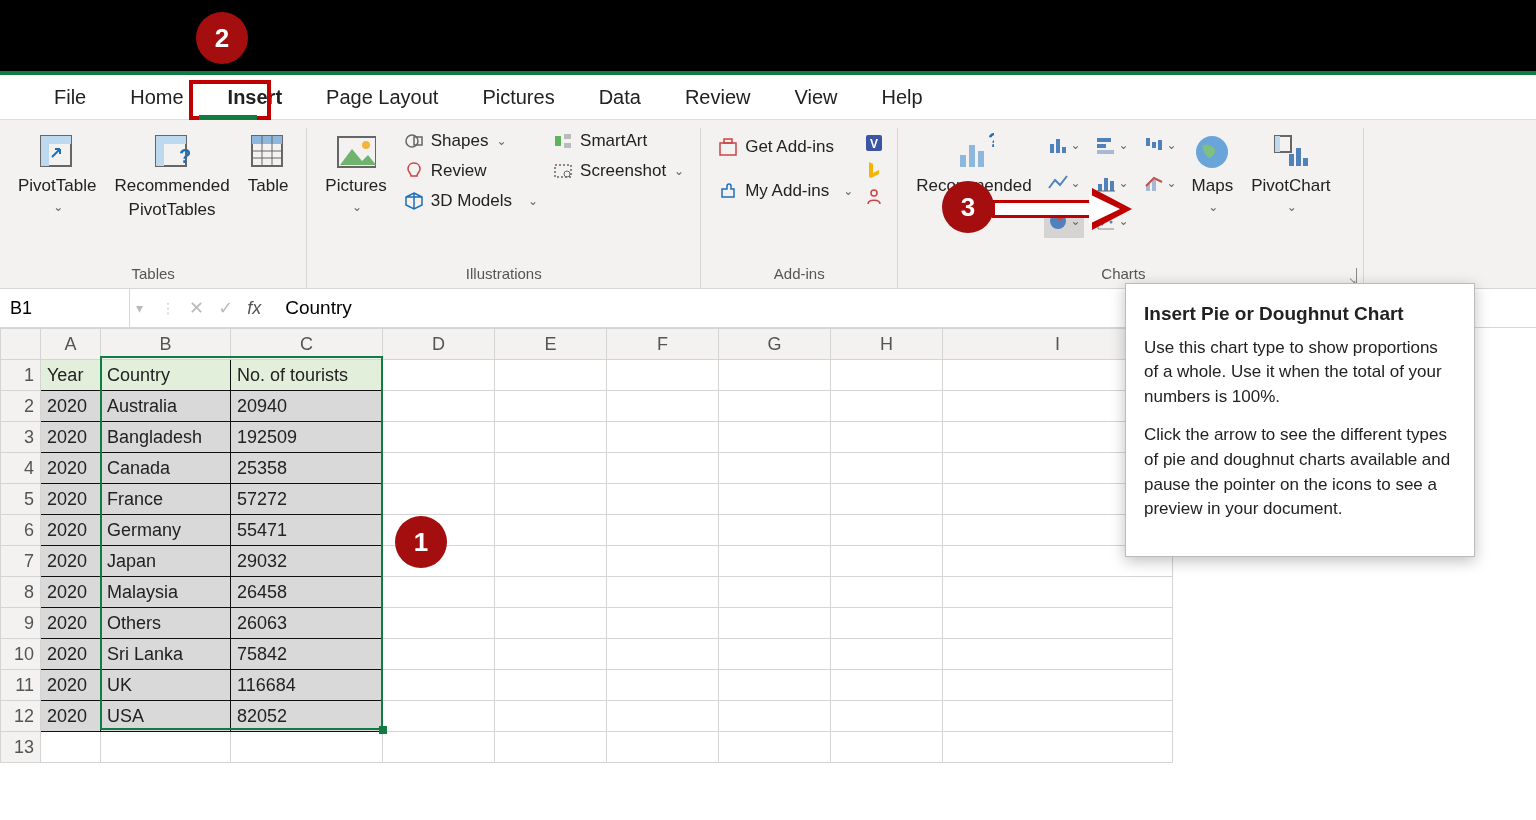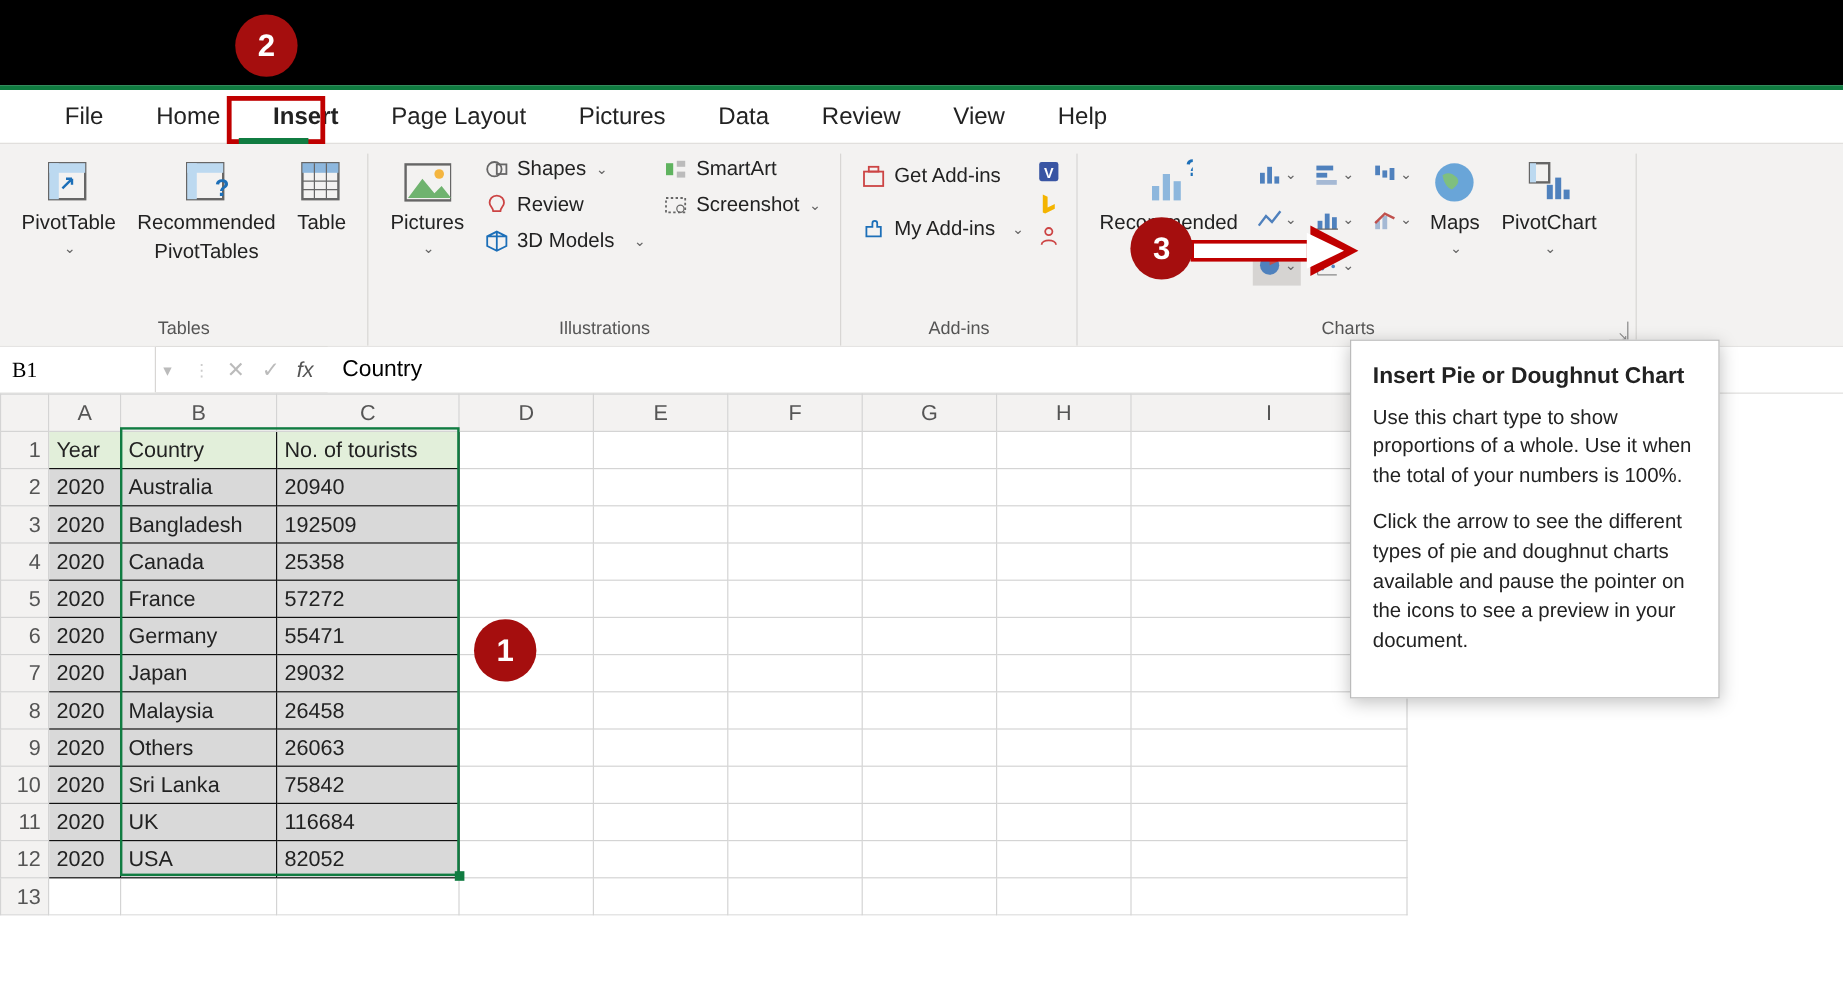--- a/index.html
+++ b/index.html
@@ -20,26 +20,26 @@
   .stack { display: flex; flex-direction: column; gap: 4px; justify-content: flex-start; }
   .small-btn { display: flex; align-items: center; gap: 6px; font-size: 17px; cursor: pointer; padding: 2px 4px; white-space: nowrap; }
   .small-btn .ico { width: 22px; height: 22px; display: flex; align-items: center; justify-content: center; }
   .caret { font-size: 12px; color: #666; margin-left: 2px; }
   .chart-mini-grid { display: grid; grid-template-columns: repeat(3, 40px); grid-template-rows: repeat(3, 34px); gap: 4px 8px; align-content: start; }
   .chart-mini { display:flex; align-items:center; justify-content:center; cursor:pointer; padding:1px 2px; }
   .chart-mini.hot { background: #d6d4d2; }
   .launcher { position: absolute; right: 6px; bottom: 4px; width: 16px; height: 16px; border: 1px solid #888; border-left: none; border-top: none; cursor: pointer; }
   .launcher::after { content: "↘"; font-size: 10px; position: absolute; right: -1px; bottom: -3px; color: #888; }
 
-  .tooltip { position: absolute; top: 163px; left: 1125px; width: 308px; background: #fff; border: 1px solid #bbb; box-shadow: 0 4px 14px rgba(0,0,0,.25); padding: 16px 18px 20px; font-size: 17px; line-height: 1.45; z-index: 50; }
+  .tooltip { position: absolute; top: 163px; left: 1125px; width: 350px; background: #fff; border: 1px solid #bbb; box-shadow: 0 4px 14px rgba(0,0,0,.25); padding: 16px 18px 20px; font-size: 17px; line-height: 1.45; z-index: 50; }
   .tooltip .tt-title { font-weight: 600; font-size: 19px; margin-bottom: 8px; }
   .tooltip p { margin-bottom: 14px; }
 
   .formula-row { display: flex; align-items: center; height: 40px; border-top: 1px solid #d8d6d4; border-bottom: 1px solid #d8d6d4; background:#fff; }
-  .namebox { width: 130px; height: 100%; padding: 0 10px; font-size: 18px; border-right: 1px solid #d8d6d4; outline: none; border-left:none; border-top:none; border-bottom:none;font-family:Liberation Serif, serif; }
+  .namebox { width: 130px; height: 100%; padding: 0 10px; font-size: 18px; border-right: 1px solid #d8d6d4; outline: none; border-left:none; border-top:none; border-bottom:none; }
   .fx-icons { display:flex; align-items:center; gap: 14px; padding: 0 12px; color:#888; }
   .fx-input { flex:1; height:100%; padding: 0 12px; font-size: 19px; border:none; outline:none; }
 
   .sheet-wrap { position: relative; }
   .sheet { border-collapse: collapse; table-layout: fixed; }
   .sheet th, .sheet td { border: 1px solid #d4d4d4; font-size: 18px; padding: 3px 6px; height: 31px; text-align: left; background: #fff; font-weight: 400; }
   .sheet th { background: #f3f2f1; text-align: center; color: #555; }
   .sheet th.rowhdr { width: 40px; text-align: right; padding-right: 6px; }
   .sheet .corner { background: #f3f2f1; width: 40px; }
   .col-A { width: 60px; } .col-B { width: 130px; } .col-C { width: 152px; }

